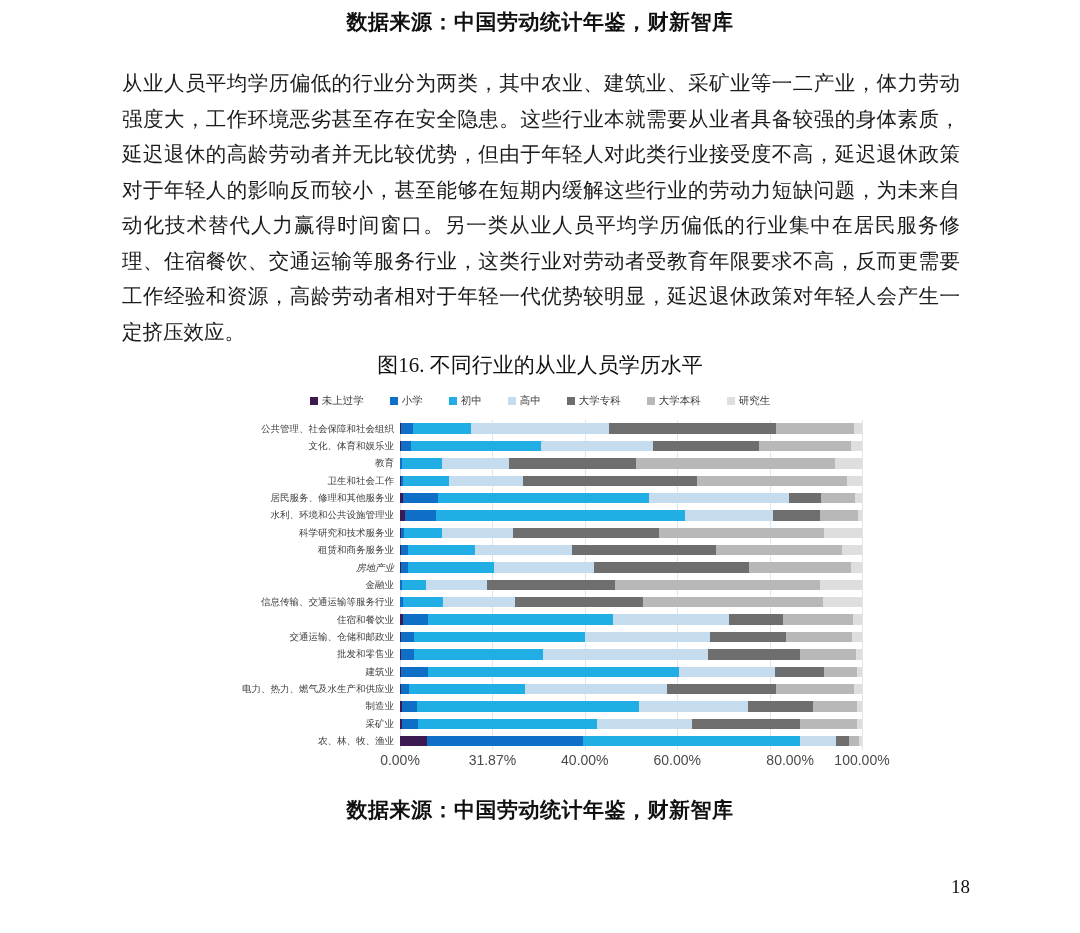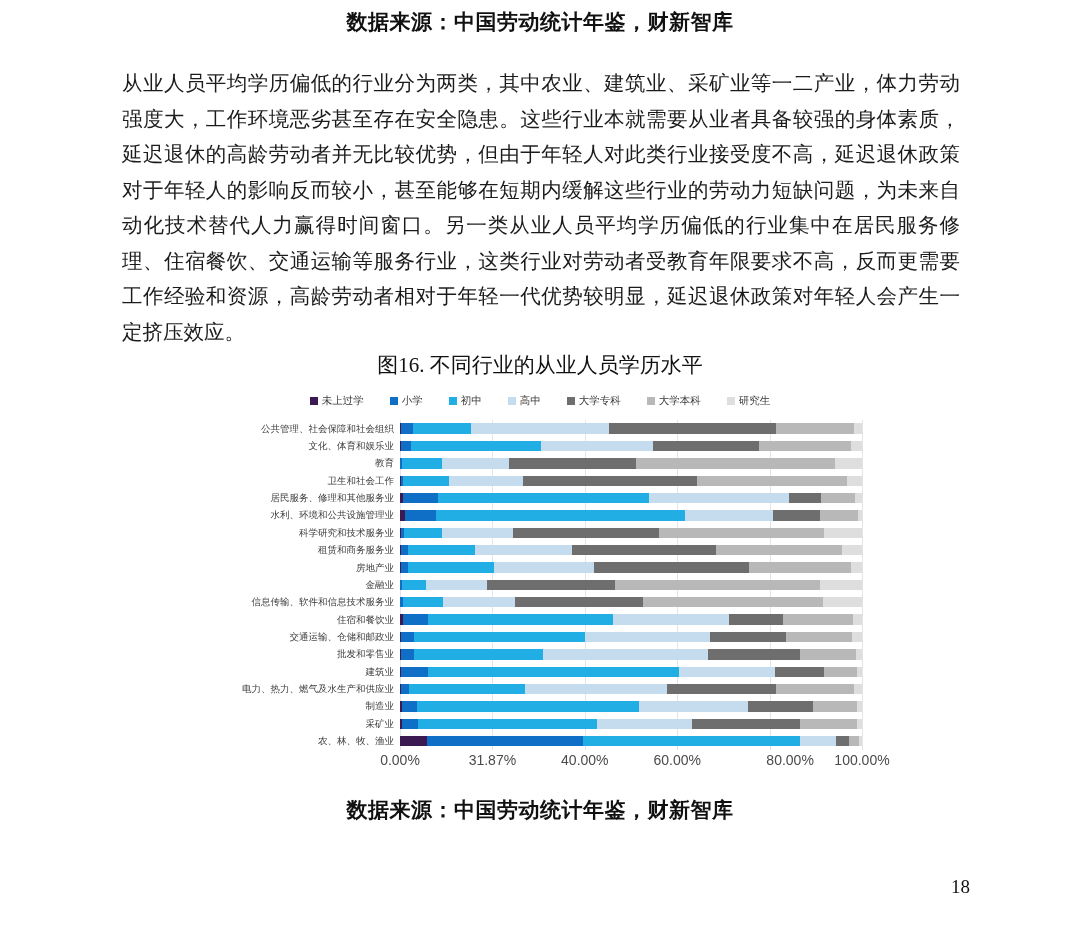--- a/index.html
+++ b/index.html
@@ -321,21 +321,21 @@
                 <span class="seg" style="background: rgb(59, 26, 82); width: 0.3%;"></span>
                 <span class="seg" style="background: rgb(15, 111, 198); width: 1.5%;"></span>
                 <span class="seg" style="background: rgb(33, 174, 229); width: 14.5%;"></span>
                 <span class="seg" style="background: rgb(197, 220, 239); width: 21%;"></span>
                 <span class="seg" style="background: rgb(110, 110, 110); width: 31%;"></span>
                 <span class="seg" style="background: rgb(184, 184, 184); width: 27.4%;"></span>
                 <span class="seg" style="background: rgb(222, 222, 222); width: 4.3%;"></span>
               </div>
             </div>
             <div class="bar-row" style="height: 5.26316%;">
-              <div class="cat-label" style="top: 50%; transform: translateY(-50%);">房地产业</div>
+              <div class="cat-label" style="top: 50%; transform: translateY(-50%); font-style: italic;">房地产业</div>
               <div class="bar-track" style="height: 10.4211px; top: calc(50% - 5.21053px);">
                 <span class="seg" style="background: rgb(59, 26, 82); width: 0.2%;"></span>
                 <span class="seg" style="background: rgb(15, 111, 198); width: 1.5%;"></span>
                 <span class="seg" style="background: rgb(33, 174, 229); width: 18.6%;"></span>
                 <span class="seg" style="background: rgb(197, 220, 239); width: 21.7%;"></span>
                 <span class="seg" style="background: rgb(110, 110, 110); width: 33.6%;"></span>
                 <span class="seg" style="background: rgb(184, 184, 184); width: 22.1%;"></span>
                 <span class="seg" style="background: rgb(222, 222, 222); width: 2.3%;"></span>
               </div>
             </div>
@@ -345,21 +345,21 @@
                 <span class="seg" style="background: rgb(59, 26, 82); width: 0.1%;"></span>
                 <span class="seg" style="background: rgb(15, 111, 198); width: 0.4%;"></span>
                 <span class="seg" style="background: rgb(33, 174, 229); width: 5.2%;"></span>
                 <span class="seg" style="background: rgb(197, 220, 239); width: 13.1%;"></span>
                 <span class="seg" style="background: rgb(110, 110, 110); width: 27.8%;"></span>
                 <span class="seg" style="background: rgb(184, 184, 184); width: 44.4%;"></span>
                 <span class="seg" style="background: rgb(222, 222, 222); width: 9%;"></span>
               </div>
             </div>
             <div class="bar-row" style="height: 5.26316%;">
-              <div class="cat-label" style="top: 50%; transform: translateY(-50%);">信息传输、软件和信息技术服务业</div>
+              <div class="cat-label" style="top: 50%; transform: translateY(-50%);">信息传输、交通运输等服务行业</div>
               <div class="bar-track" style="height: 10.4211px; top: calc(50% - 5.21053px);">
                 <span class="seg" style="background: rgb(59, 26, 82); width: 0.1%;"></span>
                 <span class="seg" style="background: rgb(15, 111, 198); width: 0.5%;"></span>
                 <span class="seg" style="background: rgb(33, 174, 229); width: 8.8%;"></span>
                 <span class="seg" style="background: rgb(197, 220, 239); width: 15.6%;"></span>
                 <span class="seg" style="background: rgb(110, 110, 110); width: 27.5%;"></span>
                 <span class="seg" style="background: rgb(184, 184, 184); width: 39.1%;"></span>
                 <span class="seg" style="background: rgb(222, 222, 222); width: 8.4%;"></span>
               </div>
             </div>

